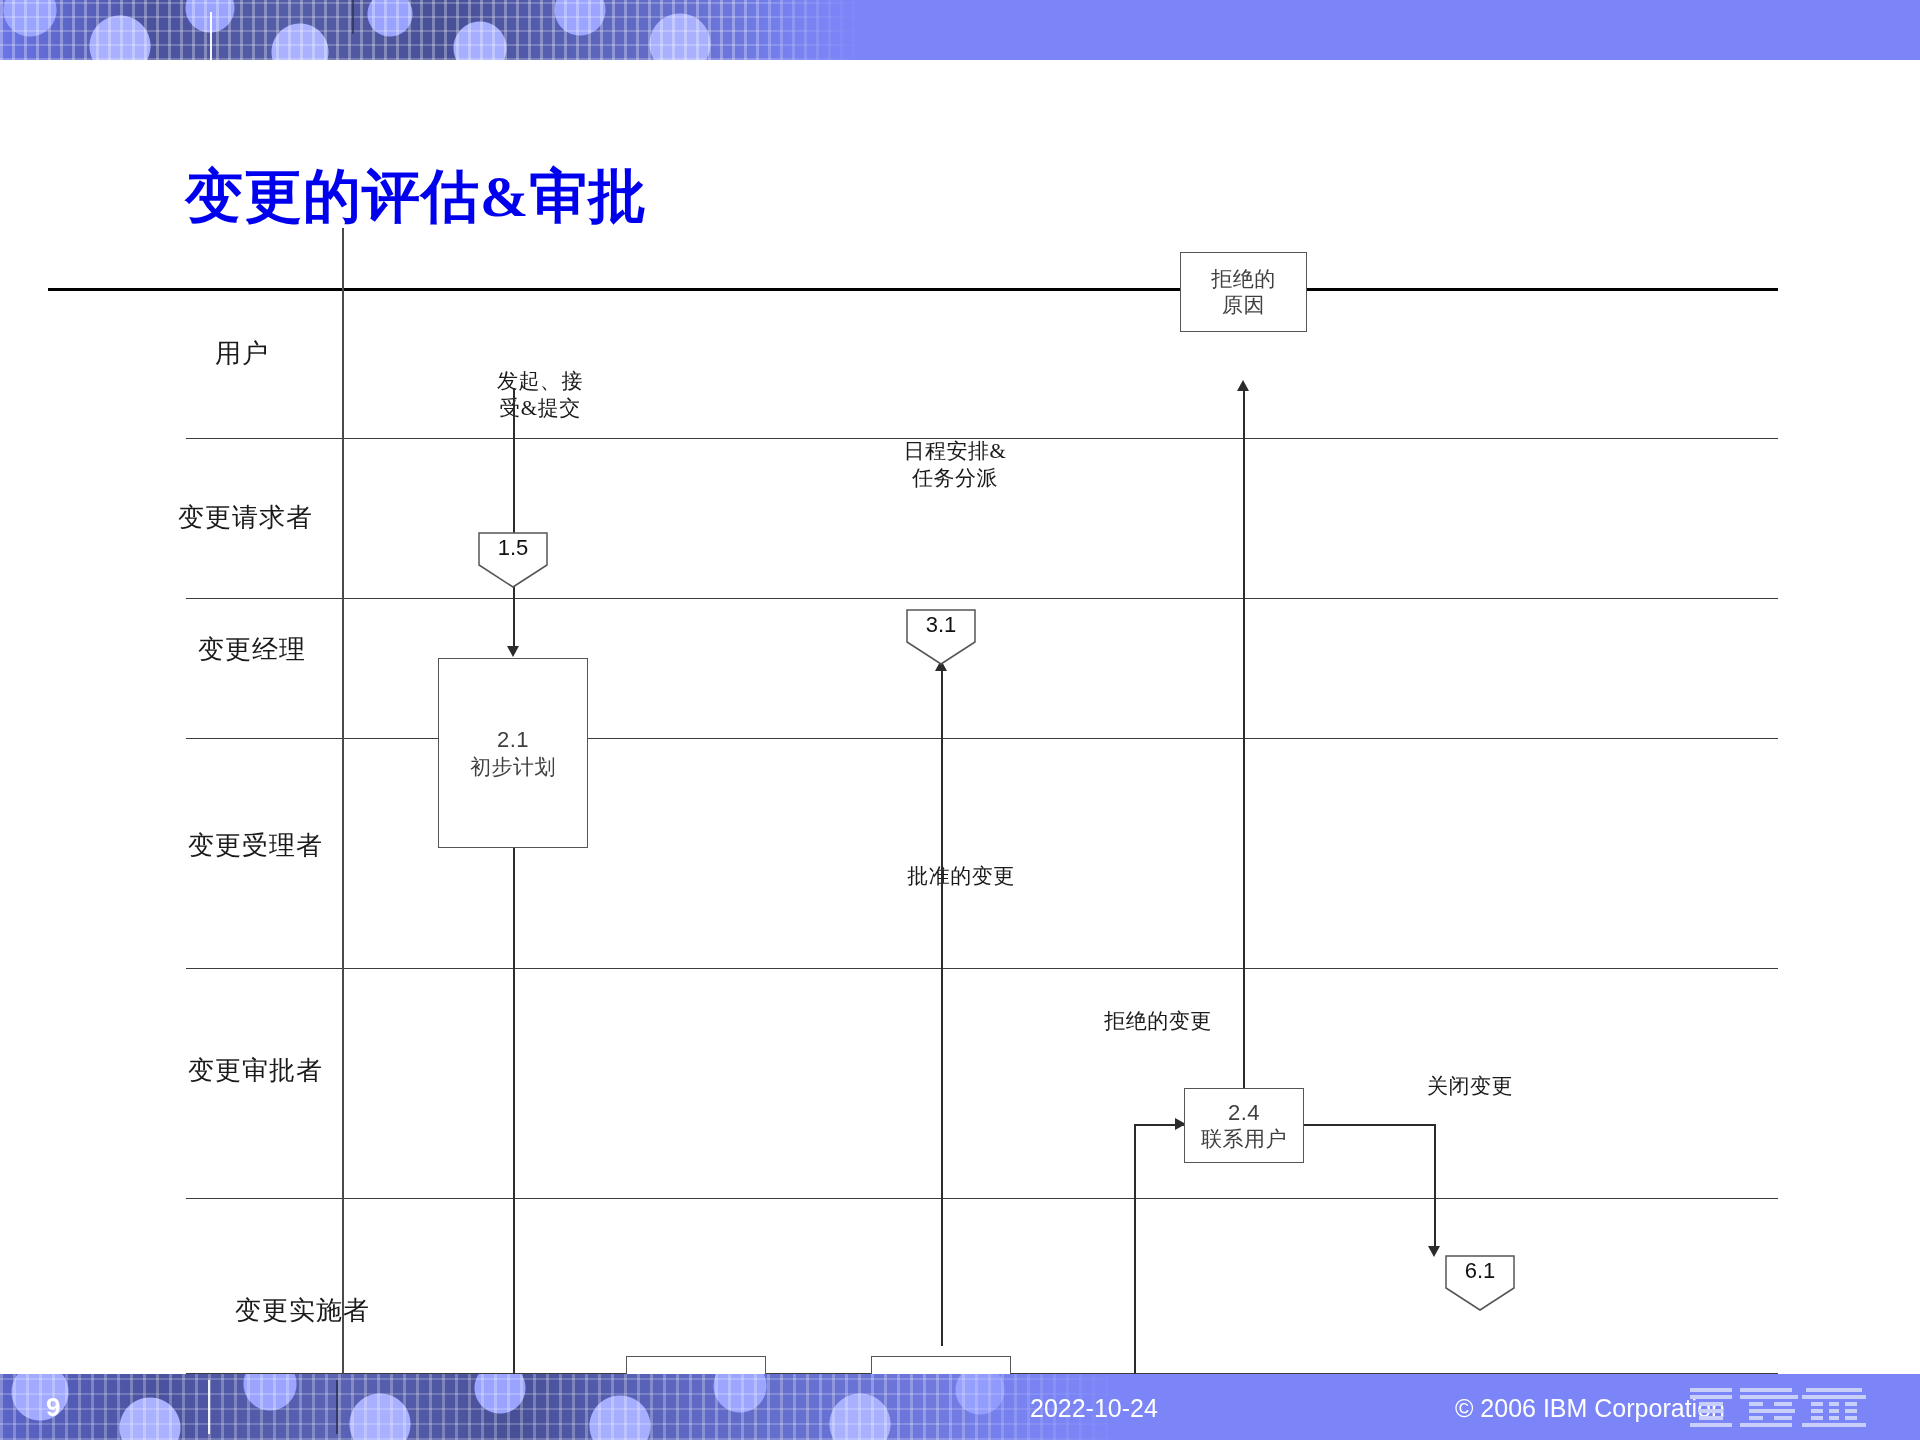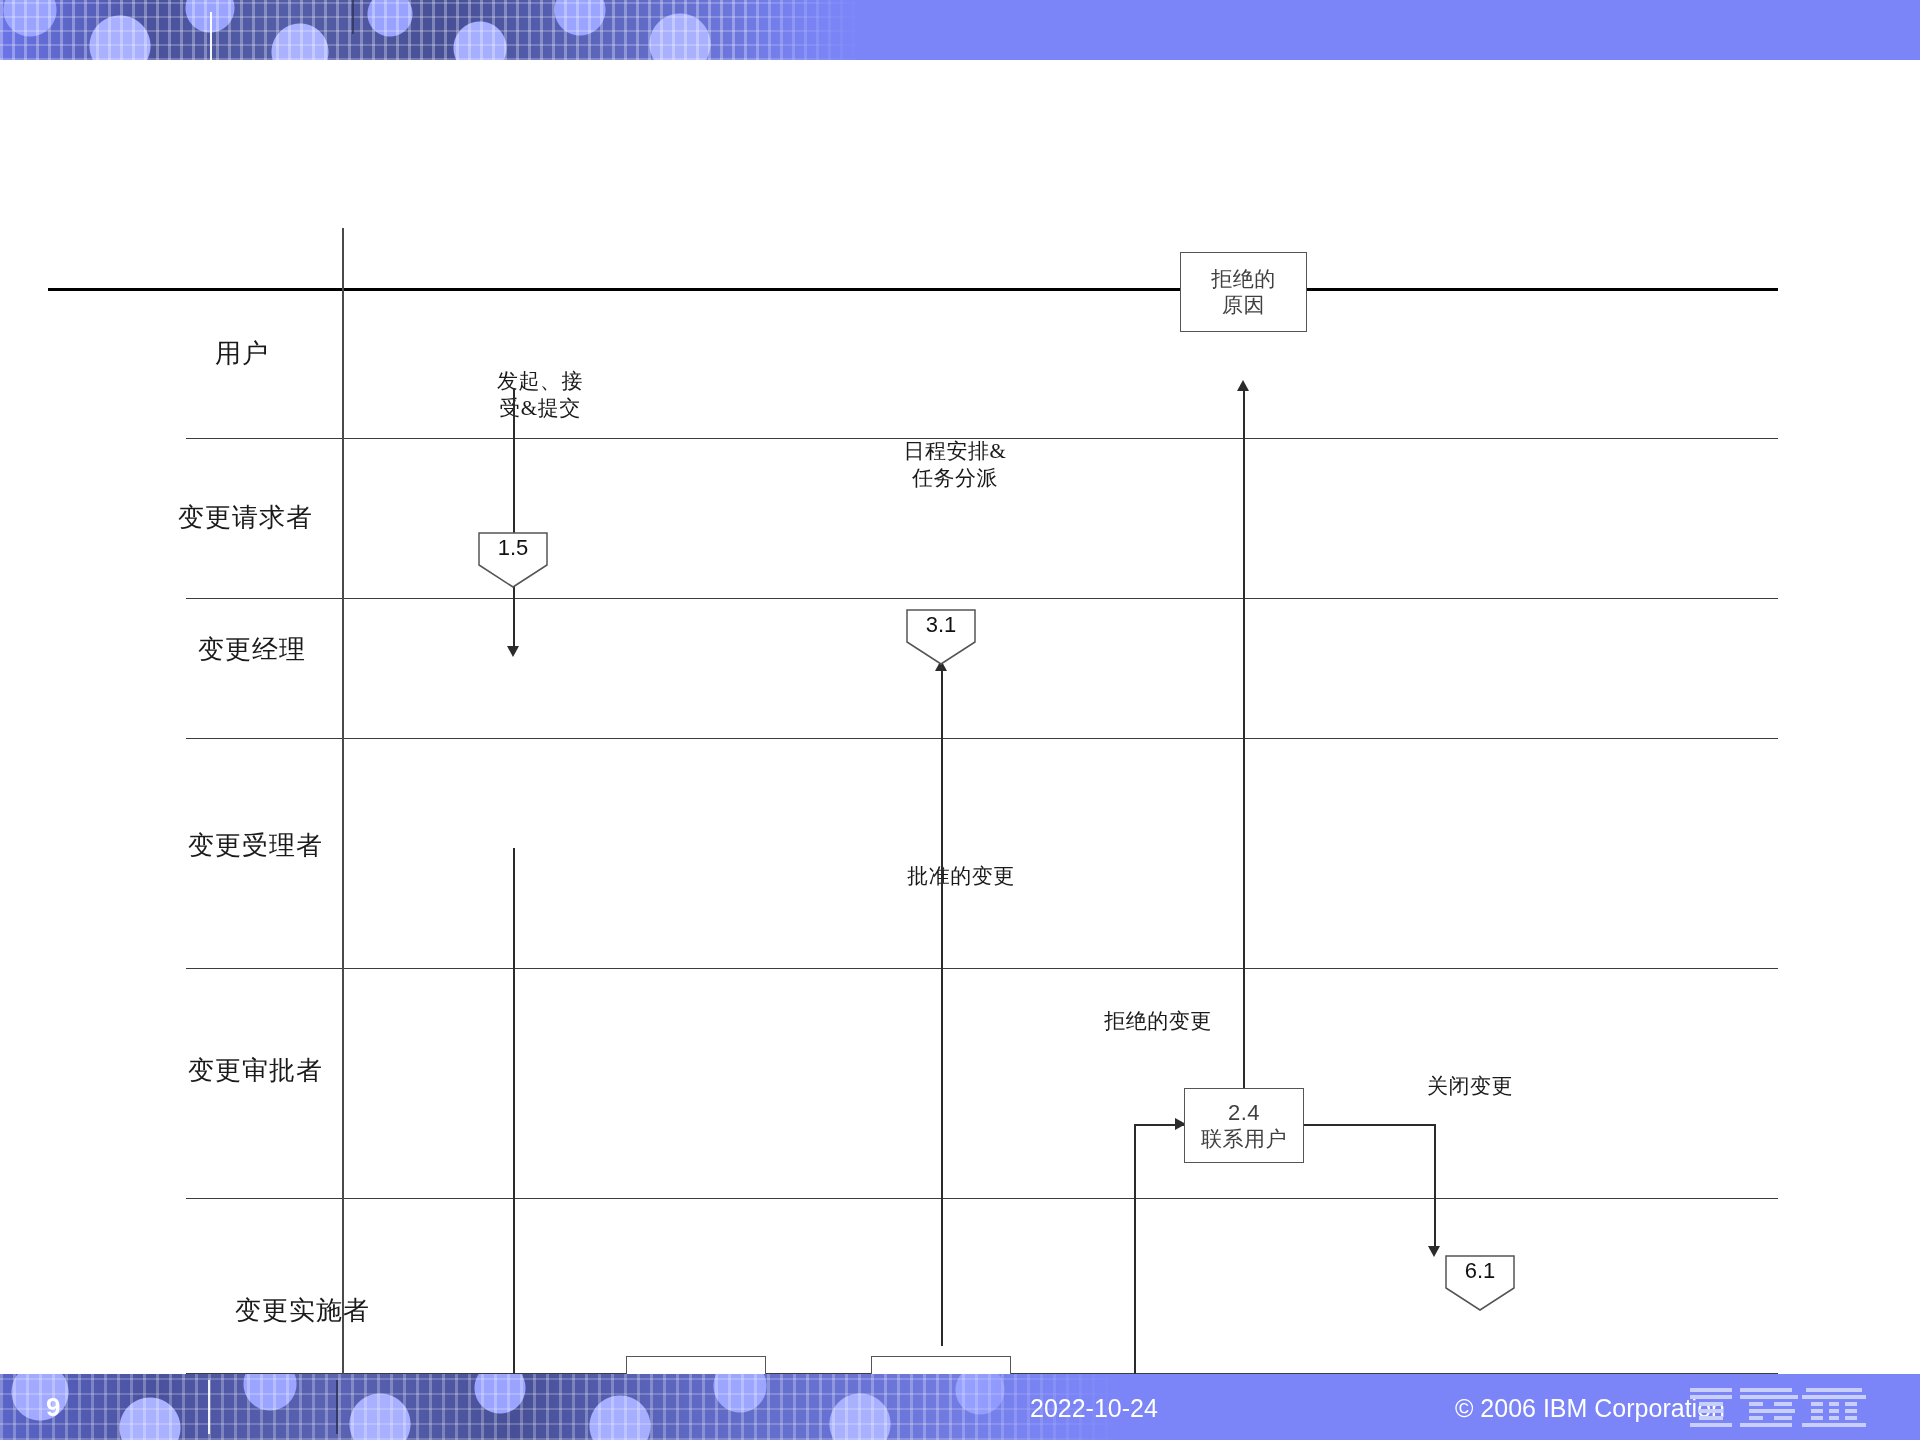--- a/index.html
+++ b/index.html
@@ -132,20 +132,21 @@
 <body>
 
 <div class="slide">
 
   <div class="header-band">
     <div class="hdr-art"></div>
     <div class="hdr-tick" style="left:210px;"></div>
     <div class="hdr-tick" style="left:352px;height:34px;top:0;background:#2b2f55;opacity:.7;"></div>
   </div>
 
+  <div class="title">变更的评估&amp;审批</div>
   <div class="title-rule"></div>
 
   <div class="diagram">
 
     <div class="lane-line" style="top:150px;"></div>
     <div class="lane-line" style="top:310px;"></div>
     <div class="lane-line" style="top:450px;"></div>
     <div class="lane-line" style="top:680px;"></div>
     <div class="lane-line" style="top:910px;"></div>
     <div class="lane-line" style="top:1085px;"></div>
@@ -212,20 +213,24 @@
       <div class="pnum">1.5</div>
     </div>
 
     <div class="pent" style="left:905px;top:320px;width:72px;height:58px;">
       <svg width="72" height="58" viewBox="0 0 72 58" aria-hidden="true">
         <path d="M2 2 H70 V34 L36 56 L2 34 Z" fill="#ffffff" stroke="#555" stroke-width="1.5"></path>
       </svg>
       <div class="pnum">3.1</div>
     </div>
 
+    <div class="node-box" style="left:438px;top:370px;width:150px;height:190px;">
+      <div class="num">2.1</div>
+      <div>初步计划</div>
+    </div>
 
     <div class="node-box" style="left:1184px;top:800px;width:120px;height:75px;">
       <div class="num">2.4</div>
       <div>联系用户</div>
     </div>
 
     <div class="node-box" style="left:626px;top:1068px;width:140px;height:128px;">
       <div class="num">2.2</div>
       <div>评估和审批</div>
       <div>IT影响</div>

